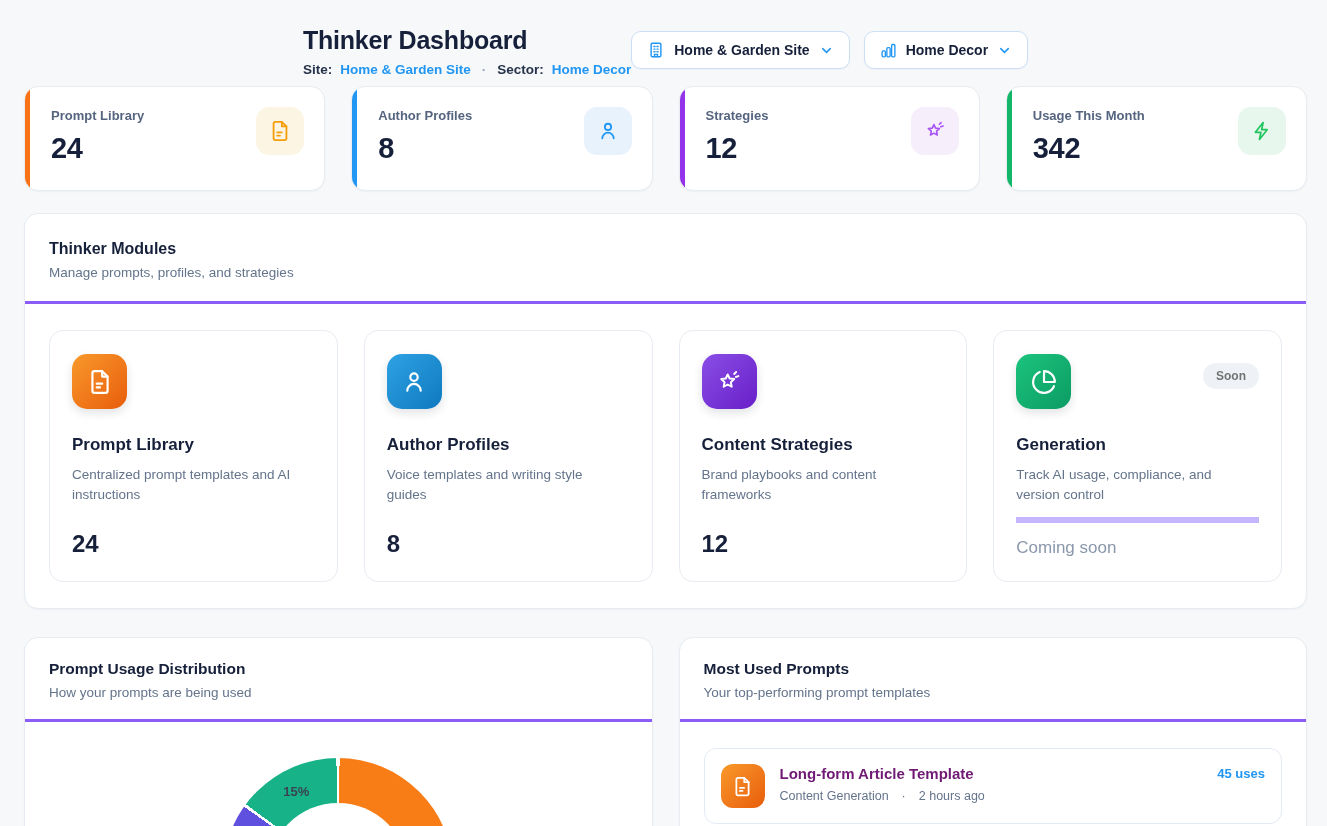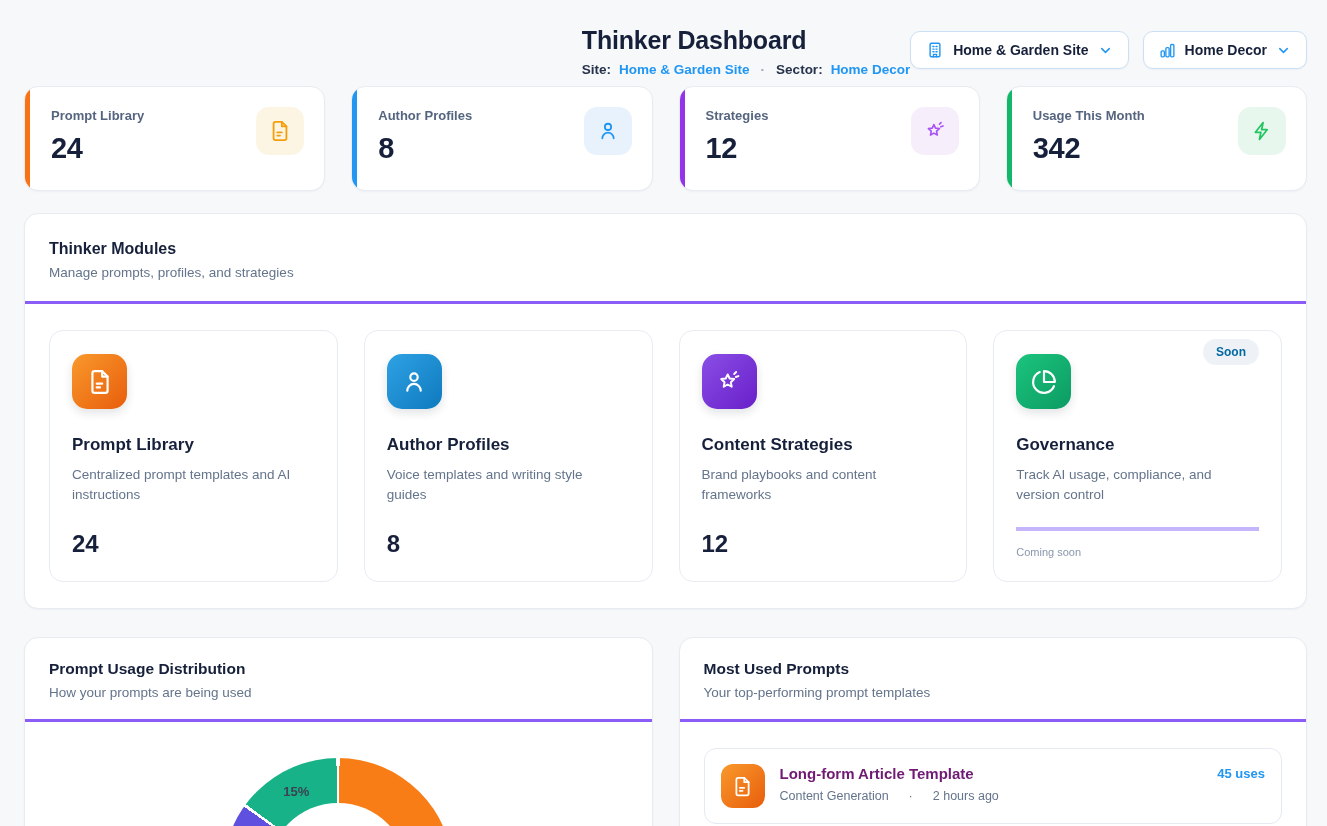--- a/index.html
+++ b/index.html
@@ -6,21 +6,21 @@
   body{
     width:1327px;height:826px;overflow:hidden;
     background:#F6F8FA;
     font-family:"Liberation Sans","DejaVu Sans",sans-serif;
     color:#182138;
     -webkit-font-smoothing:antialiased;
   }
   .page{padding:26px 20px 0 24px;width:1283px;}
 
   
-  .topbar{display:flex;justify-content:flex-end;align-items:flex-start;}
+  .topbar{display:flex;justify-content:center;align-items:flex-start;}
   .page-title{margin:0;font-size:25px;font-weight:bold;letter-spacing:-.2px;color:#16203A;}
   .site-line{margin-top:7px;font-size:13.5px;display:flex;align-items:center;gap:8px;}
   .sl-label{color:#27324B;font-weight:bold;}
   .sl-link{color:#2196F3;font-weight:bold;text-decoration:none;cursor:pointer;}
   .sl-dot{color:#9AA7B8;font-weight:bold;margin:0 3px;}
   .topbar-right{display:flex;gap:14px;margin-top:5px;}
   .selector-btn{
     display:inline-flex;align-items:center;gap:9px;height:38px;padding:0 15px;
     background:#fff;border:1px solid #CBE0F5;border-radius:10px;cursor:pointer;
     font-family:inherit;font-size:14px;font-weight:bold;color:#16203A;
@@ -62,23 +62,23 @@
     background:#fff;
   }
   .module-iconbox{
     width:55px;height:55px;border-radius:15px;color:#fff;
     display:flex;align-items:center;justify-content:center;
     box-shadow:0 4px 10px rgba(15,23,42,.12);
   }
   .module-title{margin-top:26px;font-size:17px;font-weight:bold;color:#16203A;}
   .module-desc{margin-top:10px;font-size:13.5px;line-height:1.5;color:#64748B;max-width:230px;}
   .module-value{margin-top:auto;font-size:24px;font-weight:bold;color:#16203A;}
-  .module-footer{margin-top:auto;border-top:4px solid #c4b5fd;padding-top:15px;font-size:11px;color:#8A97AB;}
+  .module-footer{margin-top:auto;border-top:6px solid #c4b5fd;padding-top:15px;font-size:17px;color:#8A97AB;}
   .soon-badge{
-    position:absolute;top:8px;right:22px;background:#EEF2F7;color:#0369a1;
+    position:absolute;top:32px;right:22px;background:#EEF2F7;color:#737373;
     font-size:12px;font-weight:bold;padding:6px 13px;border-radius:999px;
   }
 
   
   .bottom-grid{display:grid;grid-template-columns:1fr 1fr;gap:26px;margin-top:28px;}
   .bottom-card{height:380px;overflow:hidden;}
   .bottom-card .panel-header{padding:22px 24px 19px;}
   .bottom-card .panel-title{font-size:15.5px;}
 
   .chart-body{position:relative;height:295px;}
@@ -94,21 +94,21 @@
   .prompt-item{
     display:flex;align-items:flex-start;gap:15px;border:1px solid #E4EAF2;border-radius:12px;
     padding:15px 16px;cursor:pointer;background:#fff;
   }
   .prompt-iconbox{
     width:44px;height:44px;border-radius:12px;color:#fff;flex:none;
     display:flex;align-items:center;justify-content:center;
   }
   .prompt-text{flex:1;min-width:0;padding-top:1px;}
   .prompt-title{font-size:15px;font-weight:bold;color:#701a75;}
-  .prompt-meta{margin-top:7px;font-size:12.5px;color:#64748B;display:flex;align-items:center;gap:20px;}
+  .prompt-meta{margin-top:7px;font-size:12.5px;color:#64748B;display:flex;align-items:center;gap:13px;}
   .prompt-uses{font-size:13px;font-weight:bold;color:#2196F3;padding-top:2px;}
 </style>
 </head>
 <body>
 
 <div class="page">
 
   <div class="topbar">
     <div class="topbar-left">
       <h1 class="page-title">Thinker Dashboard</h1>
@@ -254,21 +254,21 @@
       </div>
 
       <div class="module-card">
         <div class="soon-badge">Soon</div>
         <div class="module-iconbox" style="background: linear-gradient(135deg, rgb(27, 196, 125), rgb(12, 155, 99));">
           <svg width="26" height="26" viewBox="0 0 24 24" fill="none" stroke="currentColor" stroke-width="2" stroke-linecap="round" stroke-linejoin="round">
             <path d="M21.2 15.9A10 10 0 1 1 8.1 2.8"></path>
               <path d="M22 12A10 10 0 0 0 12 2v10z"></path>
           </svg>
         </div>
-        <div class="module-title">Governance</div>
+        <div class="module-title">Generation</div>
         <div class="module-desc">Track AI usage, compliance, and version control</div>
         <div class="module-footer">Coming soon</div>
       </div>
     </div>
   </section>
 
   <div class="bottom-grid">
 
     <section class="panel bottom-card">
       <div class="panel-header">

